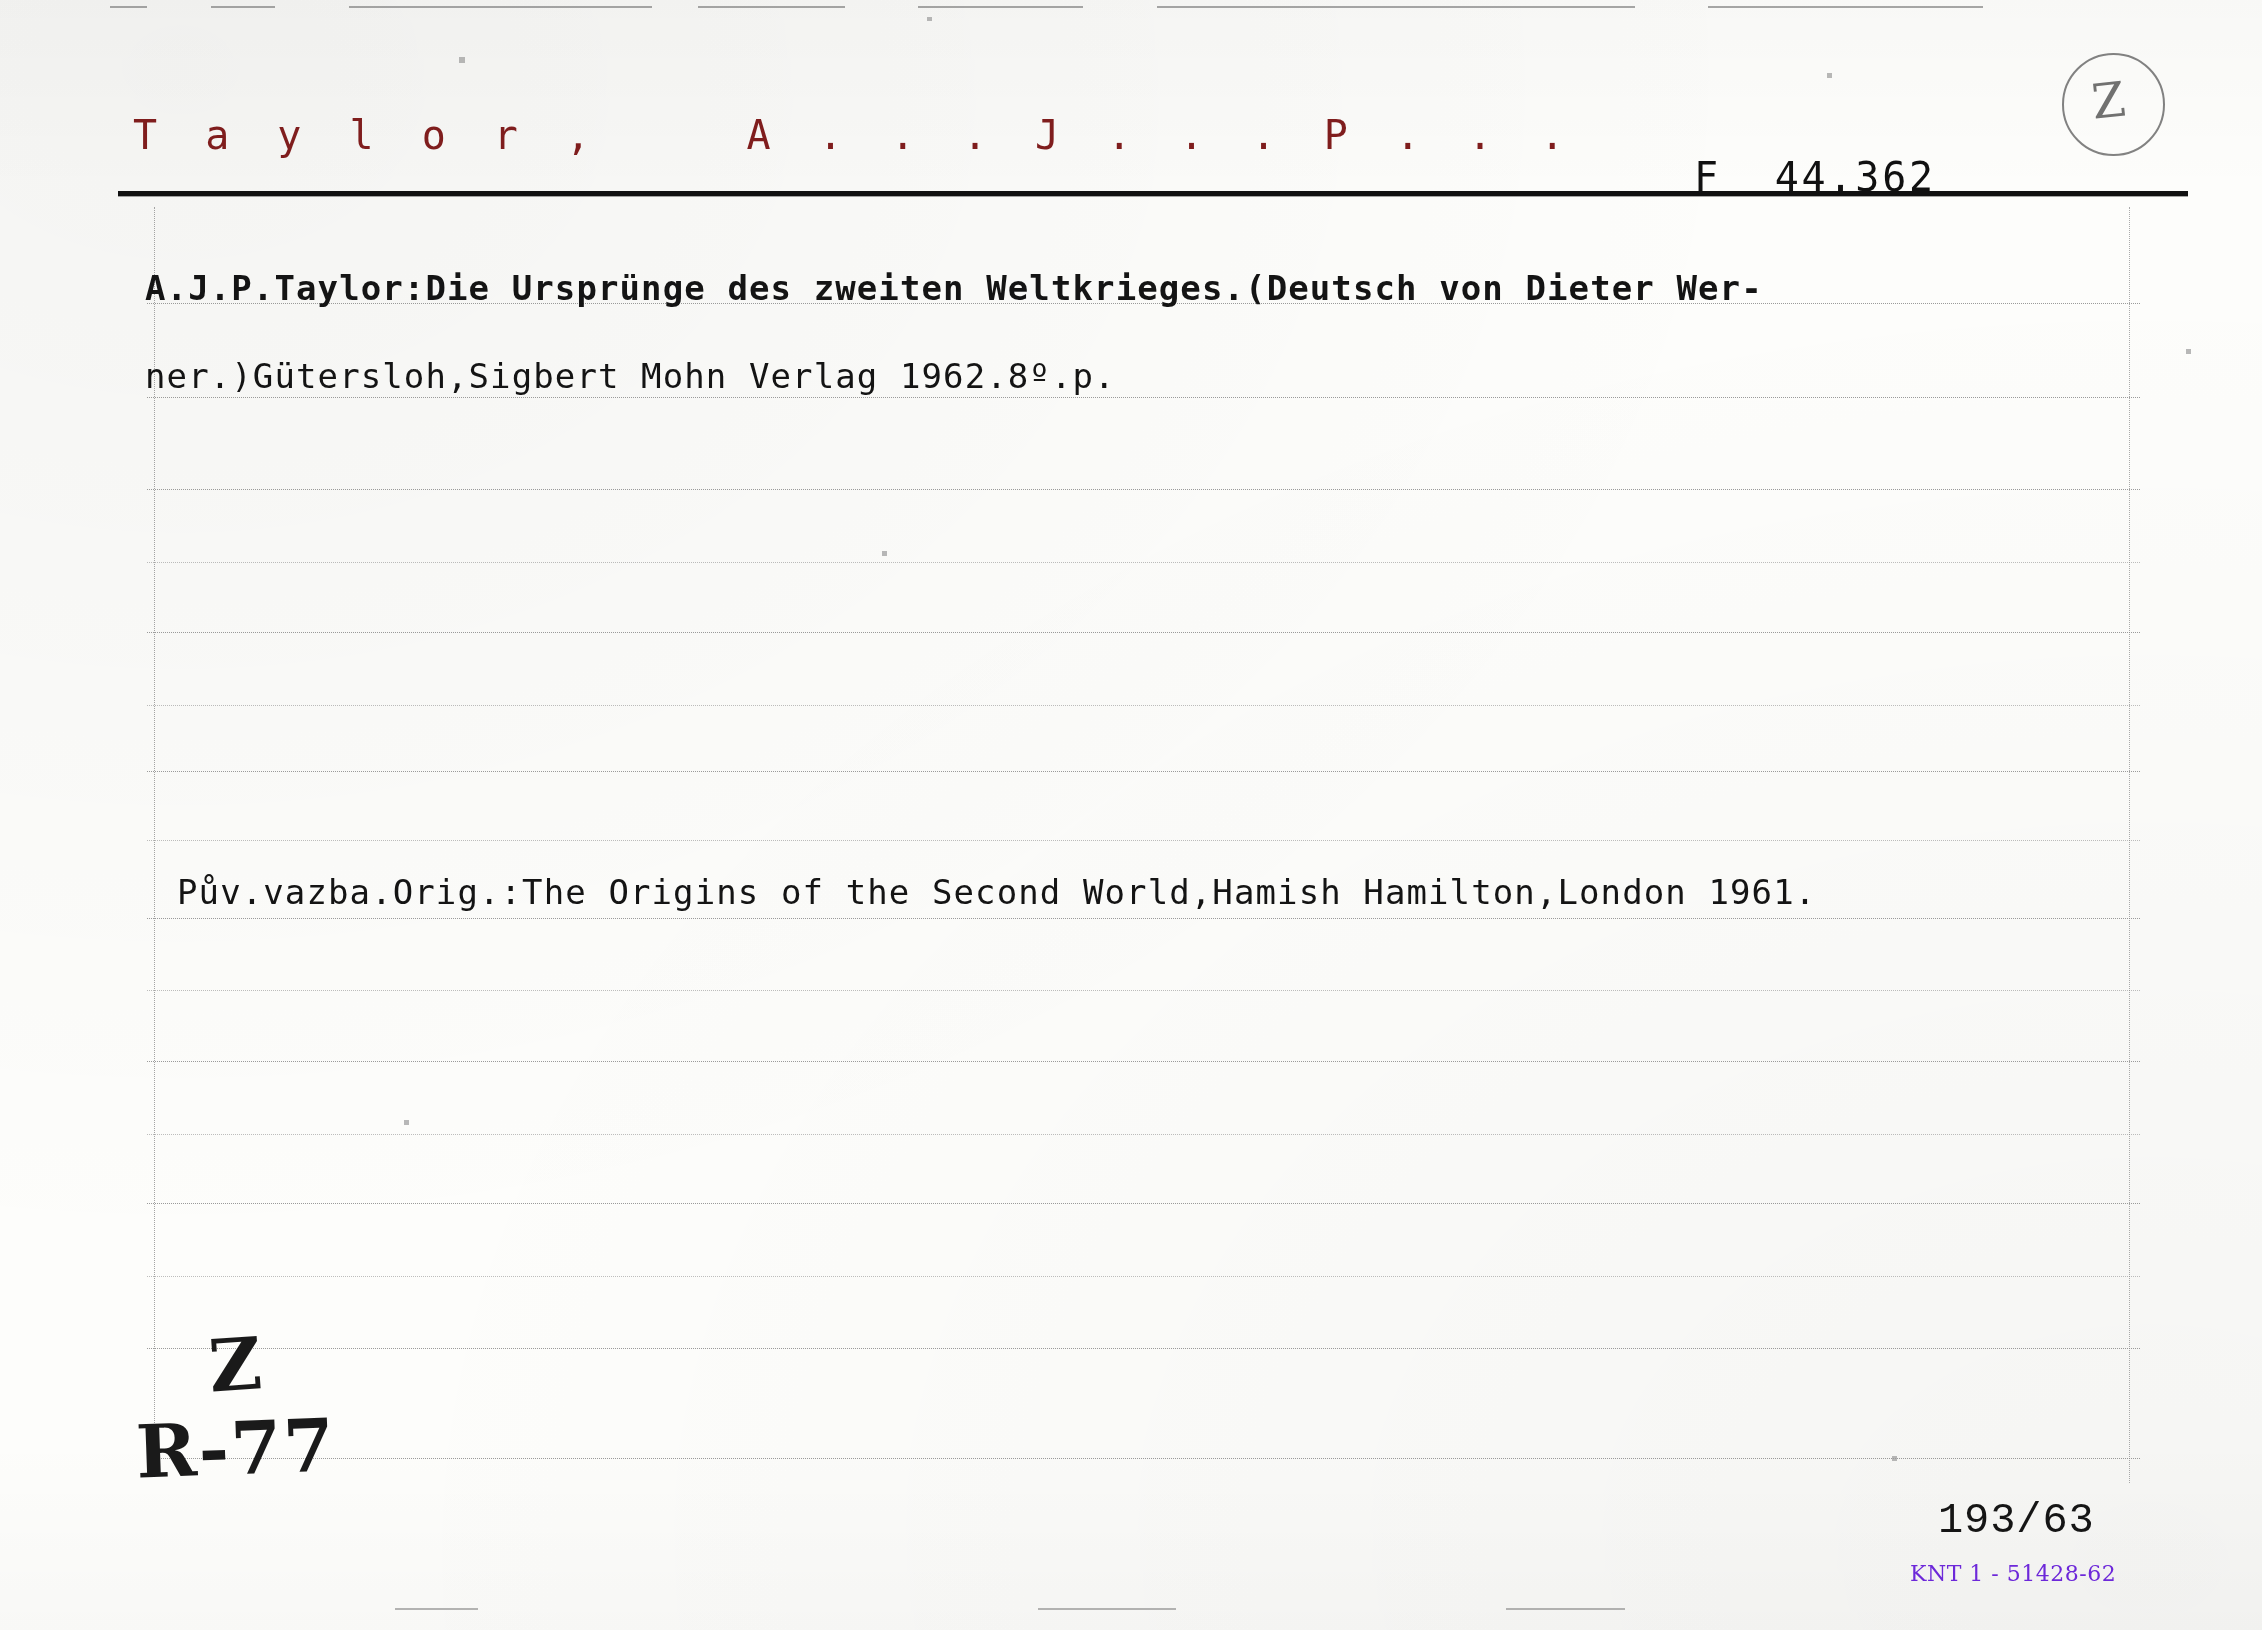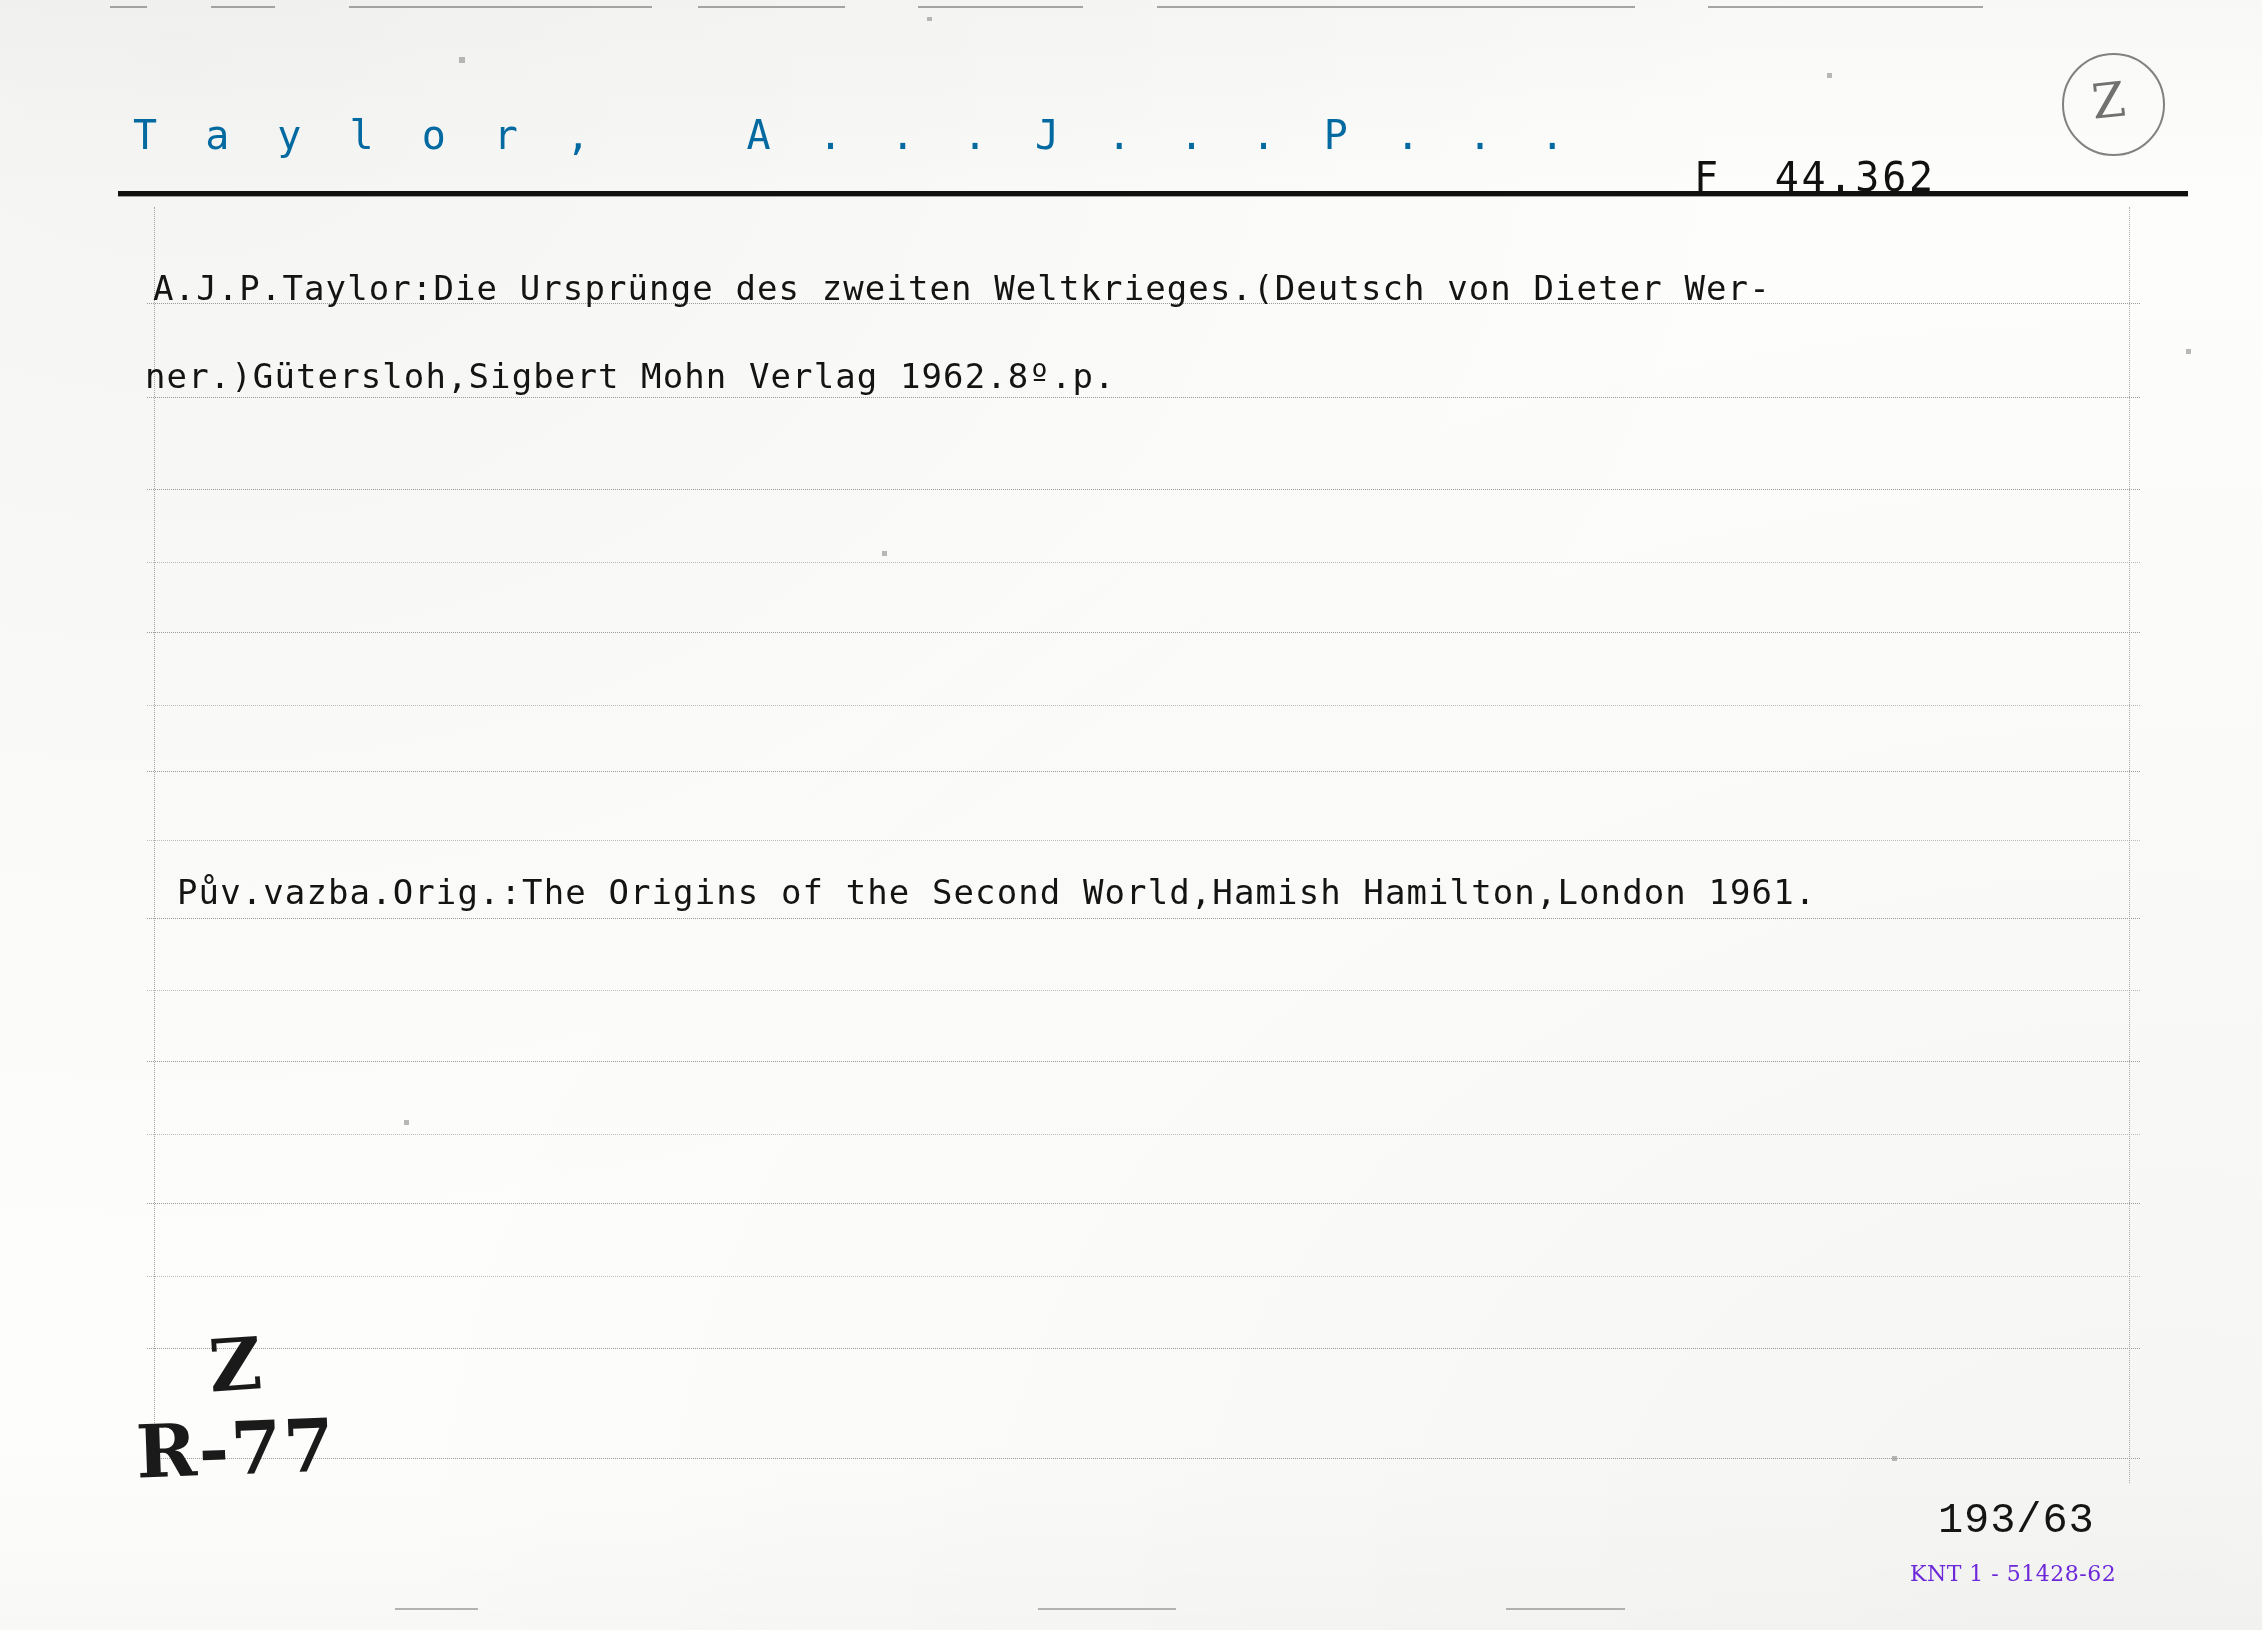--- a/index.html
+++ b/index.html
@@ -83,21 +83,21 @@
     background: rgba(0,0,0,0.35);
   }
 
   #author-heading {
     position: absolute;
     left: 133px;
     top: 112px;
     font-size: 40px;
     letter-spacing: 12px;
     white-space: pre;
-    color: #0369a1;
+    color: #7f1d1d;
   }
   #shelf-mark {
     position: absolute;
     left: 1694px;
     top: 116px;
     font-size: 40px;
     letter-spacing: 2.8px;
     white-space: pre;
     color: #111;
     margin-top: 38px;
@@ -128,21 +128,21 @@
   
   .typed {
     position: absolute;
     font-family: "DejaVu Sans Mono", monospace;
     font-size: 34px;
     letter-spacing: 1.1px;
     white-space: pre;
     color: #141414;
   }
 
-  #line-main-1 { left: 153px; top: 268px; }
+  #line-main-1 { left: 145px; top: 268px; font-weight: bold; }
   #line-main-2 { left: 145px; top: 356px; }
   #line-orig   { left: 145px; top: 872px; margin-left: 32px; }
 
   
   .hand {
     position: absolute;
     font-family: "DejaVu Serif", serif;
     color: #1a1a1a;
   }
   #hand-z {

